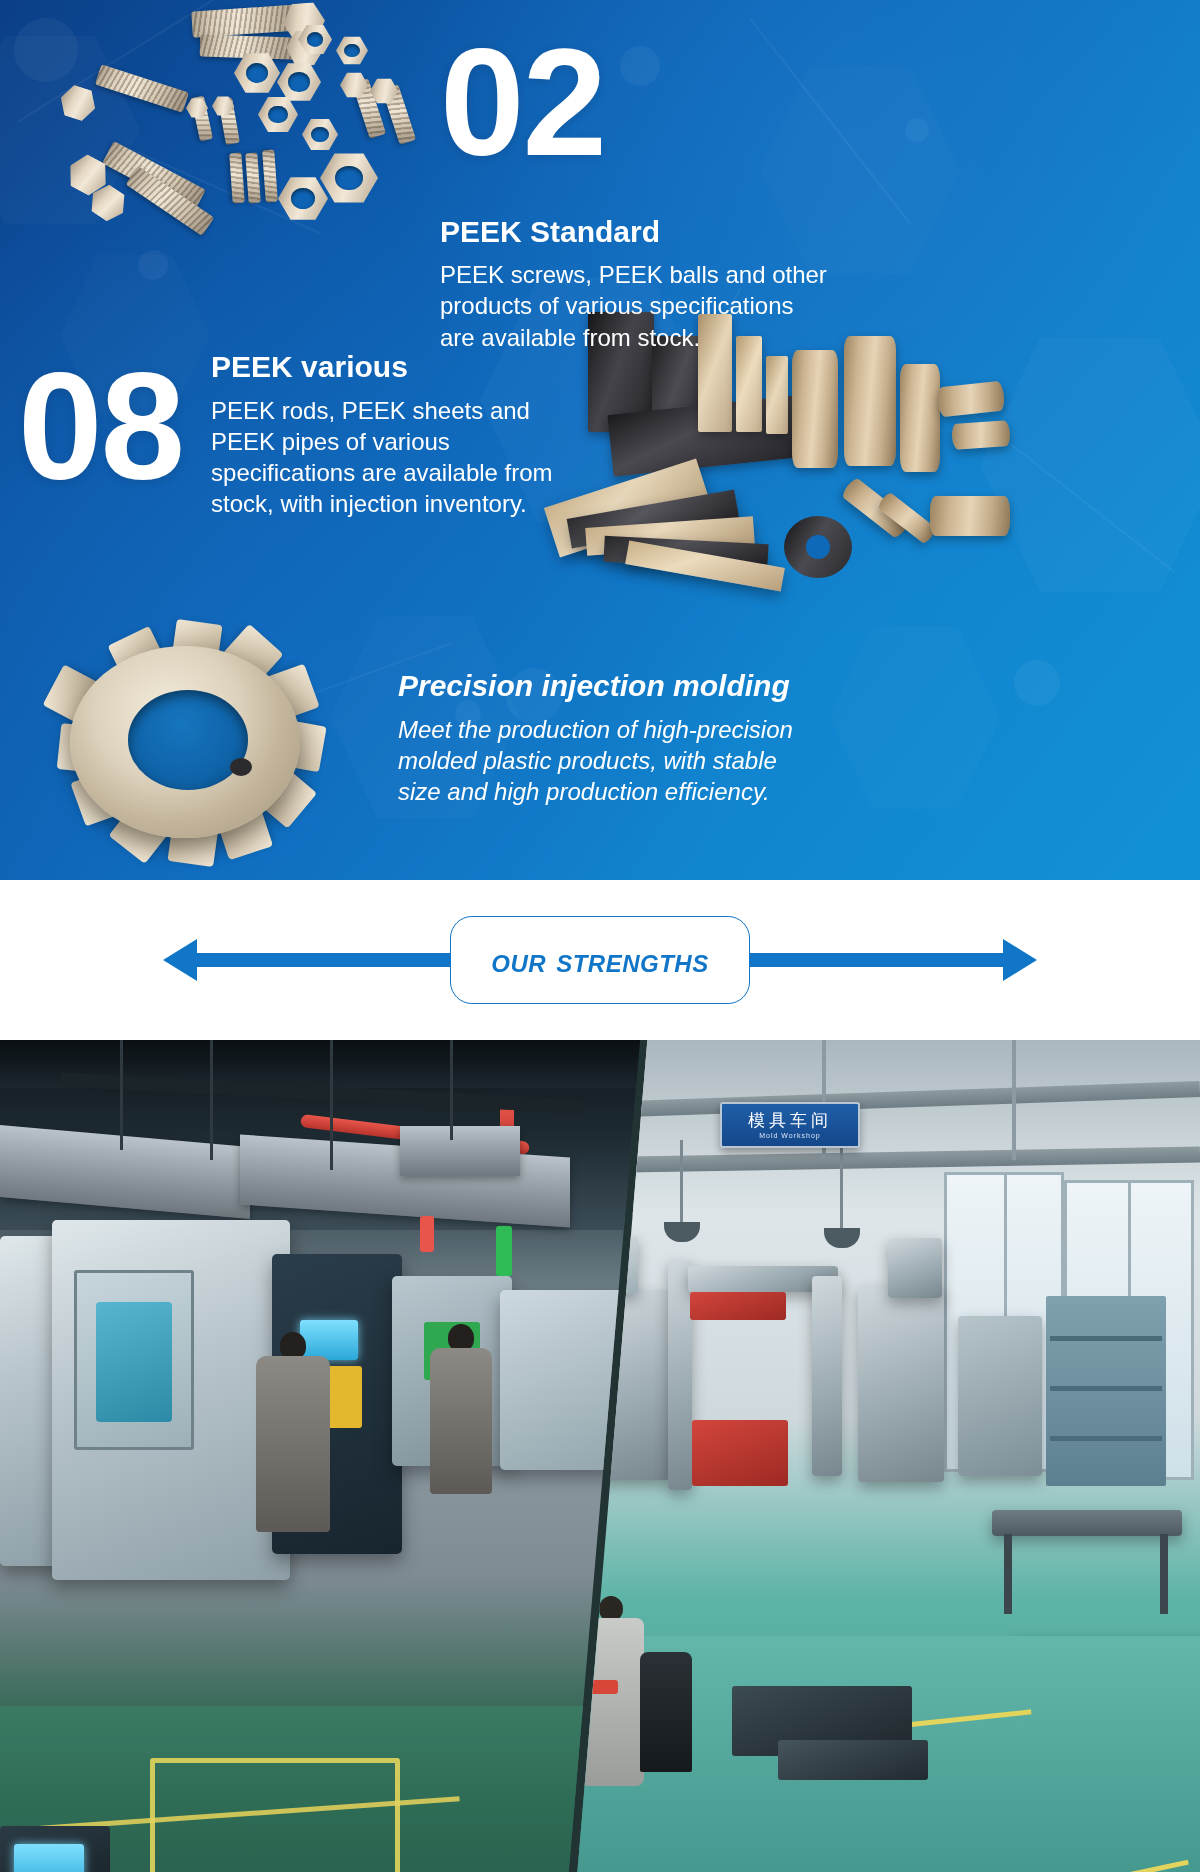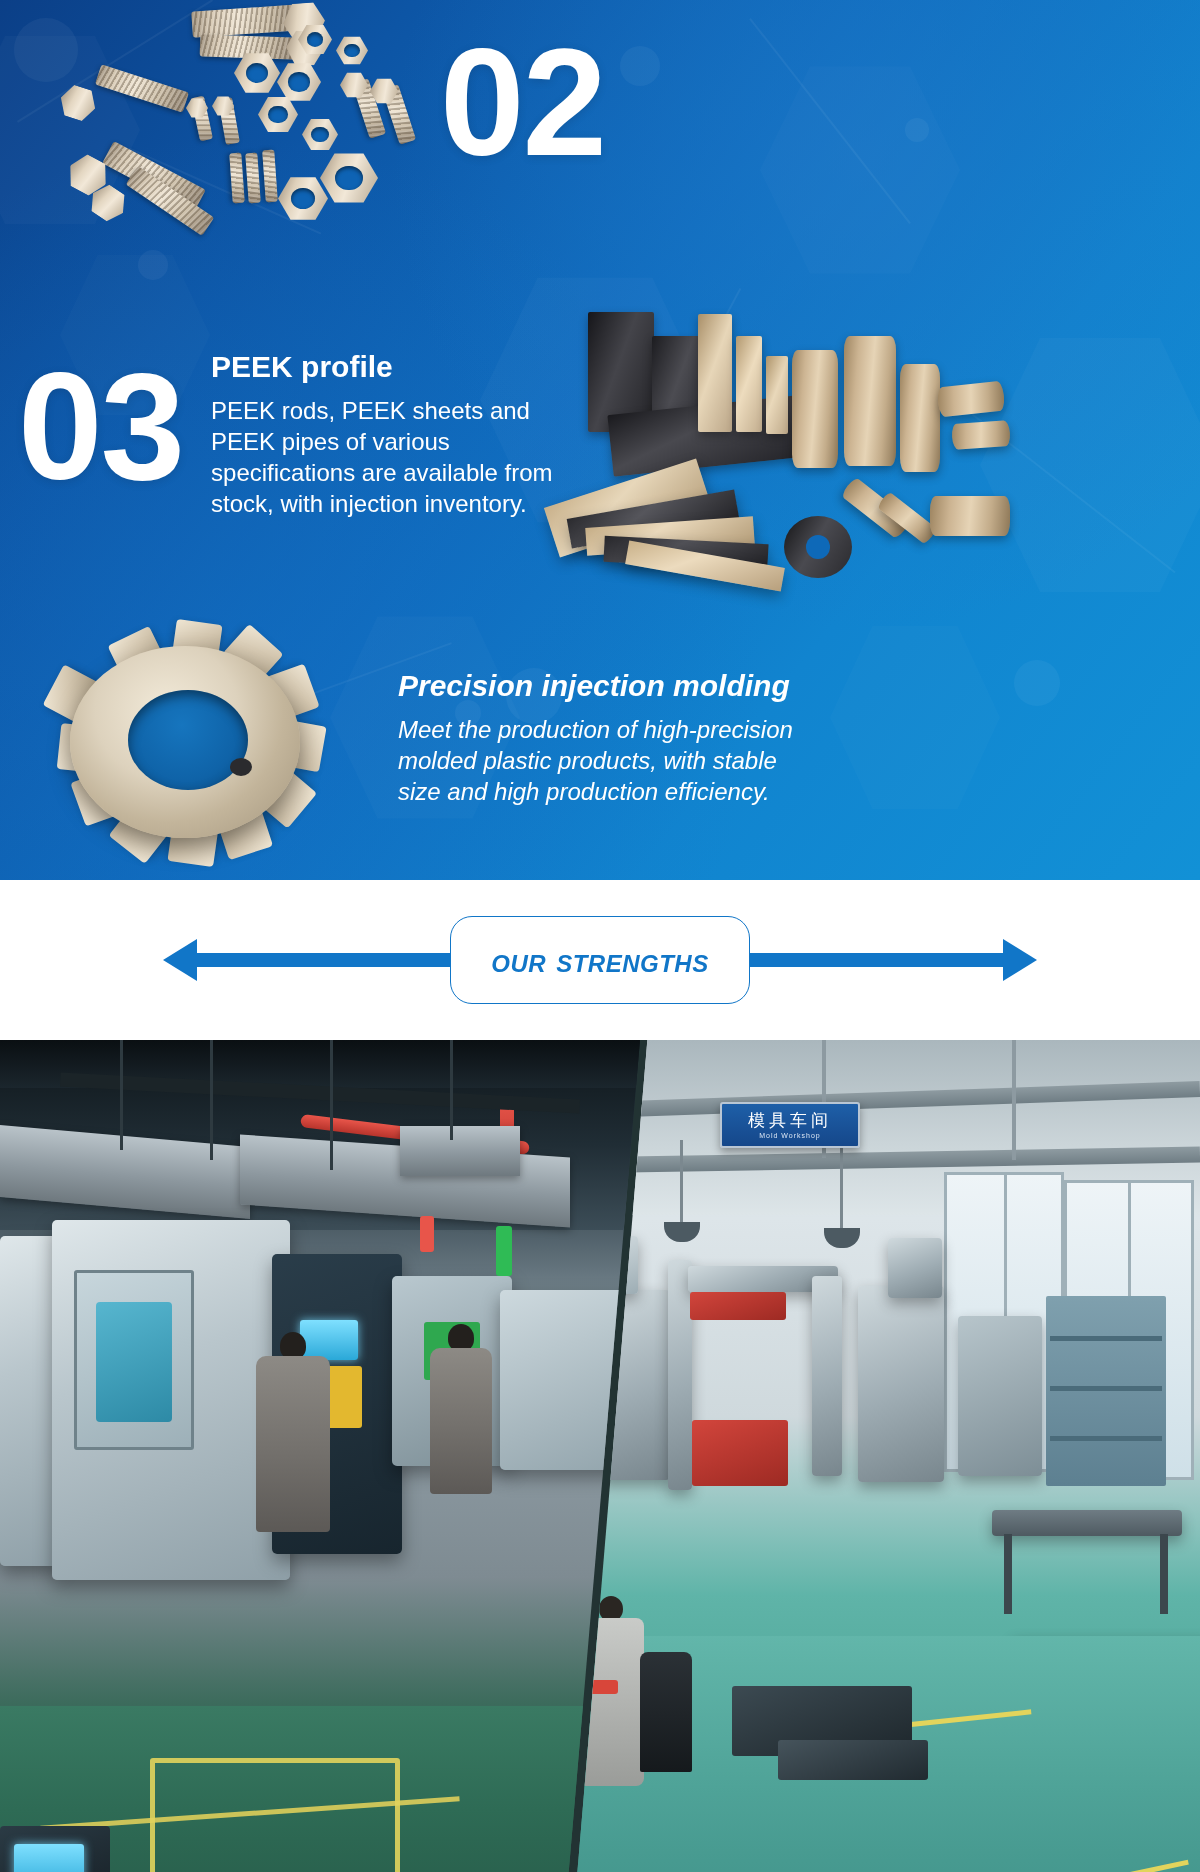--- a/index.html
+++ b/index.html
@@ -423,26 +423,30 @@
     <div class="tooth" style="left:200px;top:16px;transform:rotate(42deg);"></div>
     <div class="tooth" style="left:144px;top:4px;transform:rotate(8deg);"></div>
     <div class="tooth" style="left:84px;top:16px;transform:rotate(-26deg);"></div>
     <div class="gear-body"></div>
     <div class="gear-hole"></div>
     <div style="position:absolute;left:200px;top:140px;width:22px;height:18px;border-radius:50%;background:#2b2b2e;"></div>
   </div>
 
   <div class="block" id="block02">
     <div class="bignum">02</div>
+    <div class="btext">
+      <div class="btitle">PEEK Standard</div>
+      <div class="bbody">PEEK screws, PEEK balls and other products of various specifications are available from stock.</div>
+    </div>
   </div>
 
   <div class="block" id="block03">
-    <div class="bignum">03</div>
+    <div class="bignum">08</div>
     <div class="btext">
-      <div class="btitle">PEEK profile</div>
+      <div class="btitle">PEEK various</div>
       <div class="bbody">PEEK rods, PEEK sheets and PEEK pipes of various specifications are available from stock, with injection inventory.</div>
     </div>
   </div>
 
   <div class="block" id="block04">
     <div class="btext">
       <div class="btitle">Precision injection molding</div>
       <div class="bbody">Meet the production of high-precision molded plastic products, with stable size and high production efficiency.</div>
     </div>
   </div>

